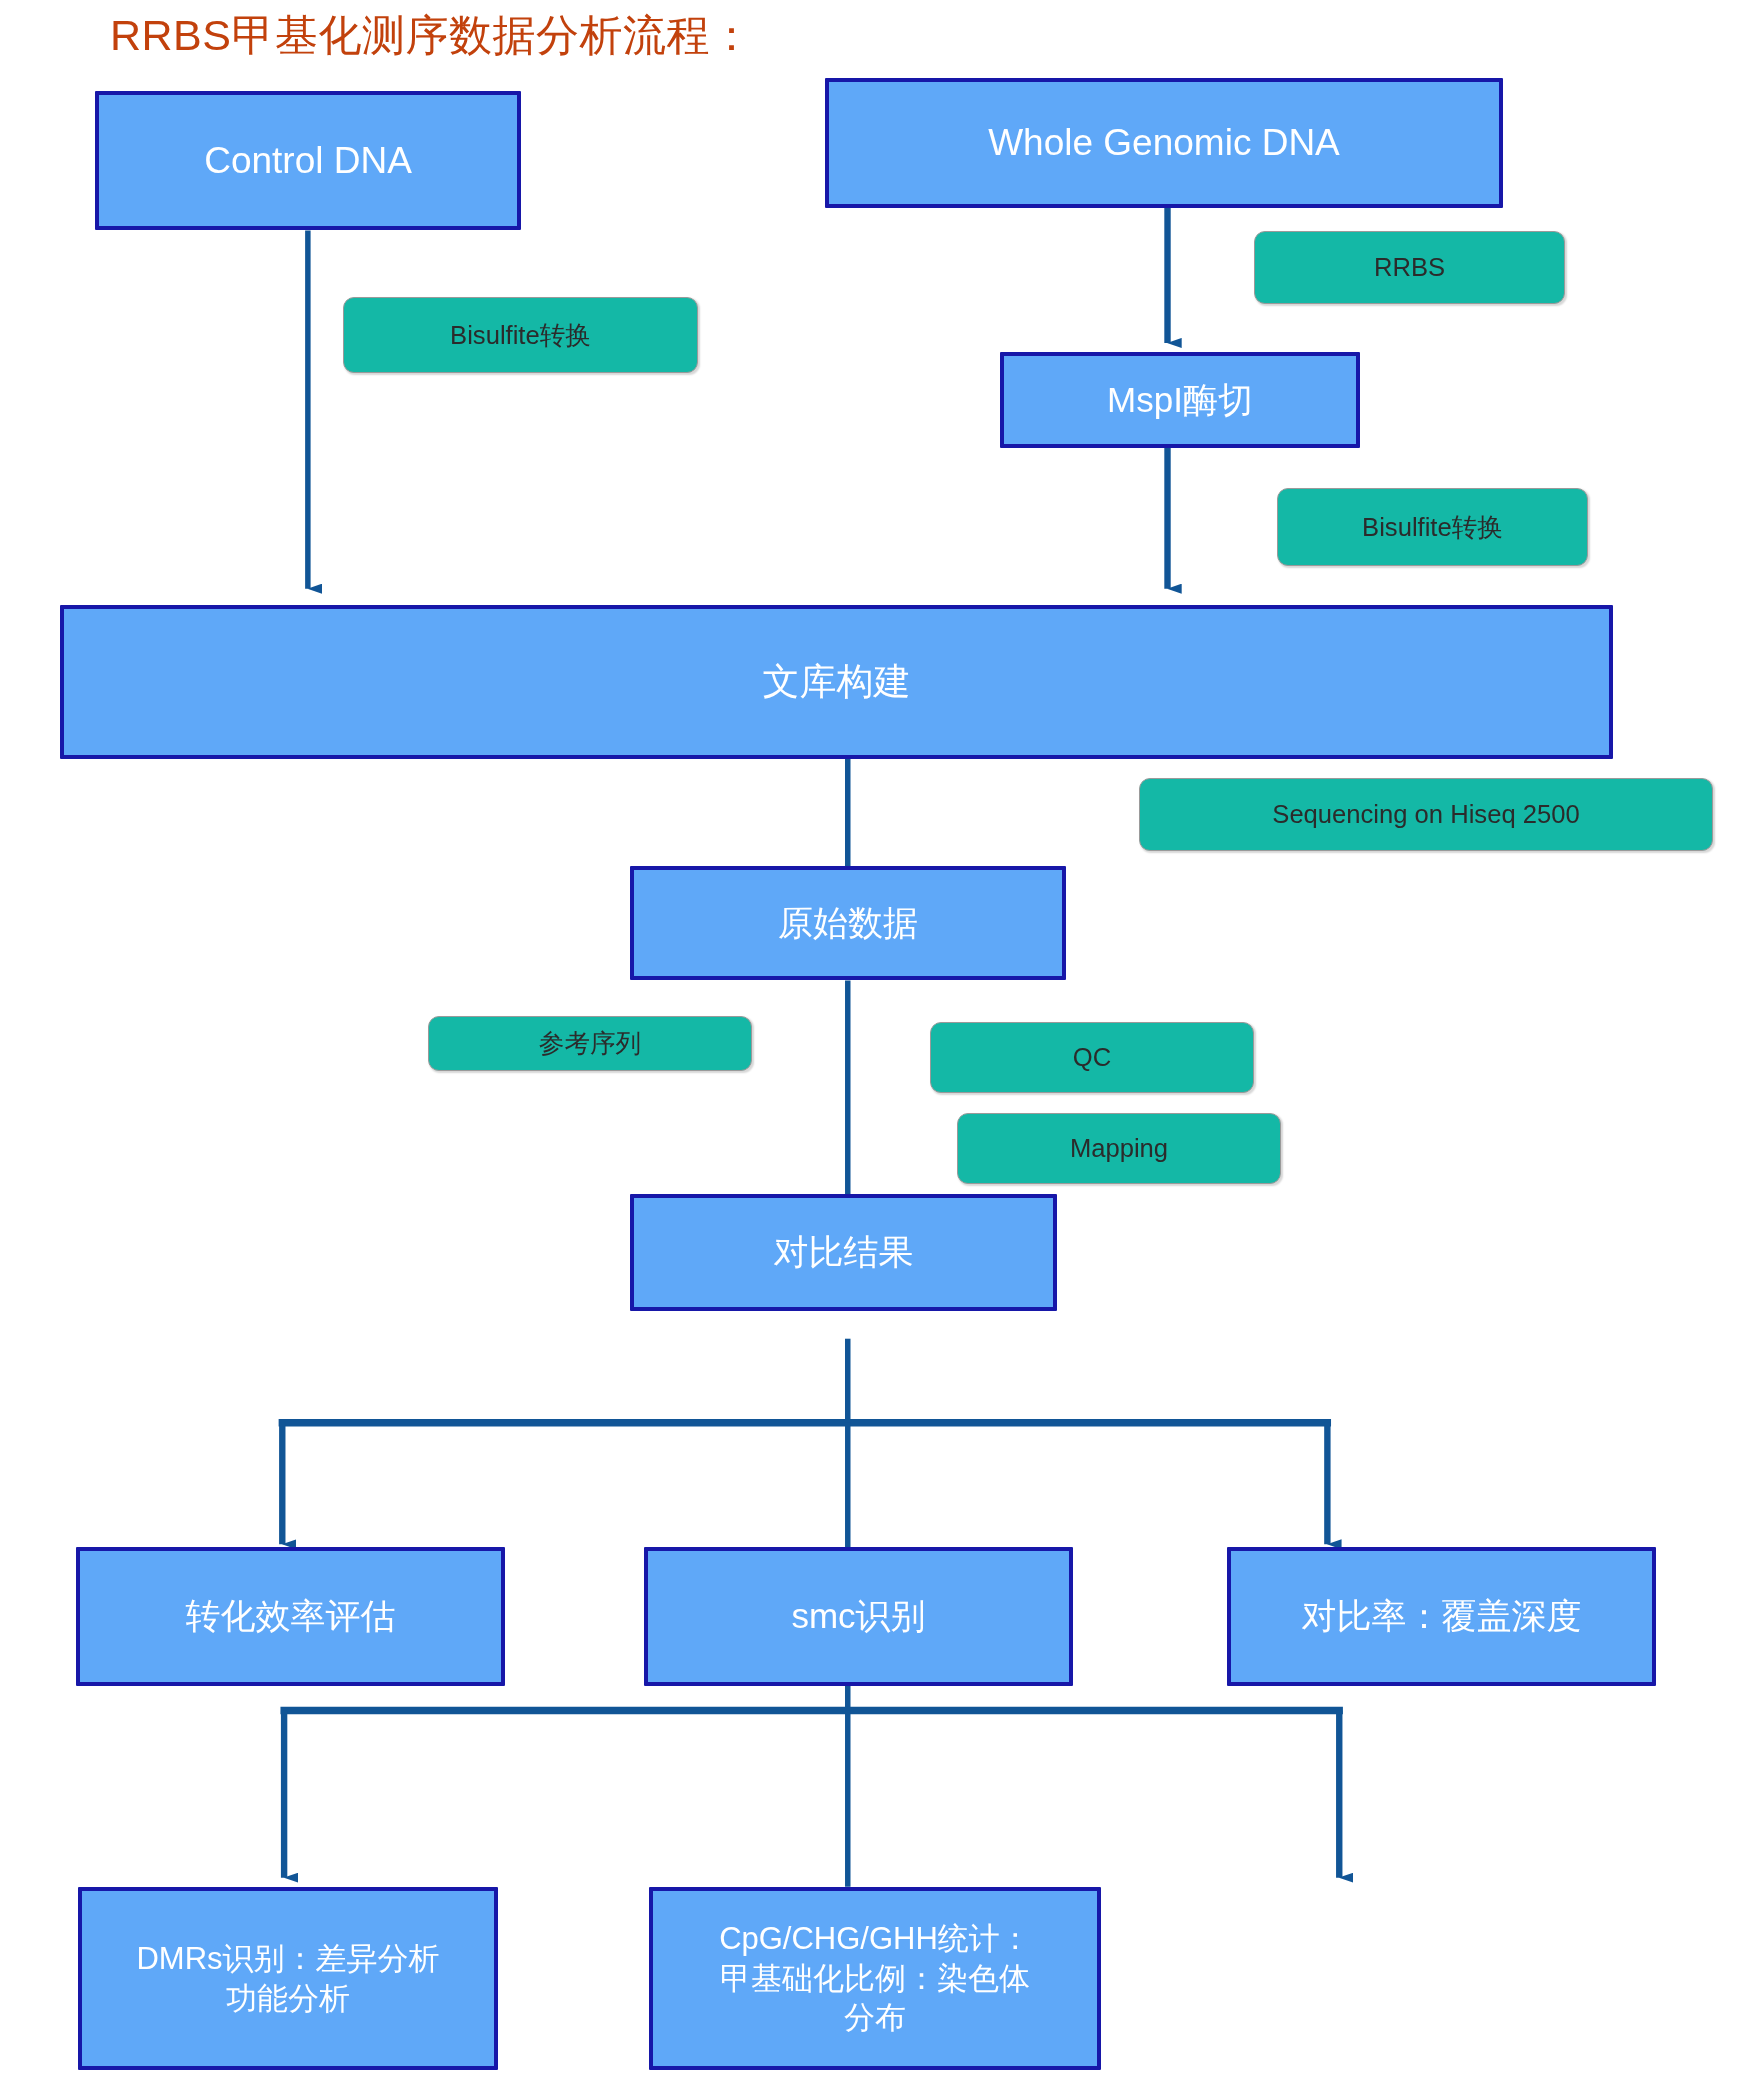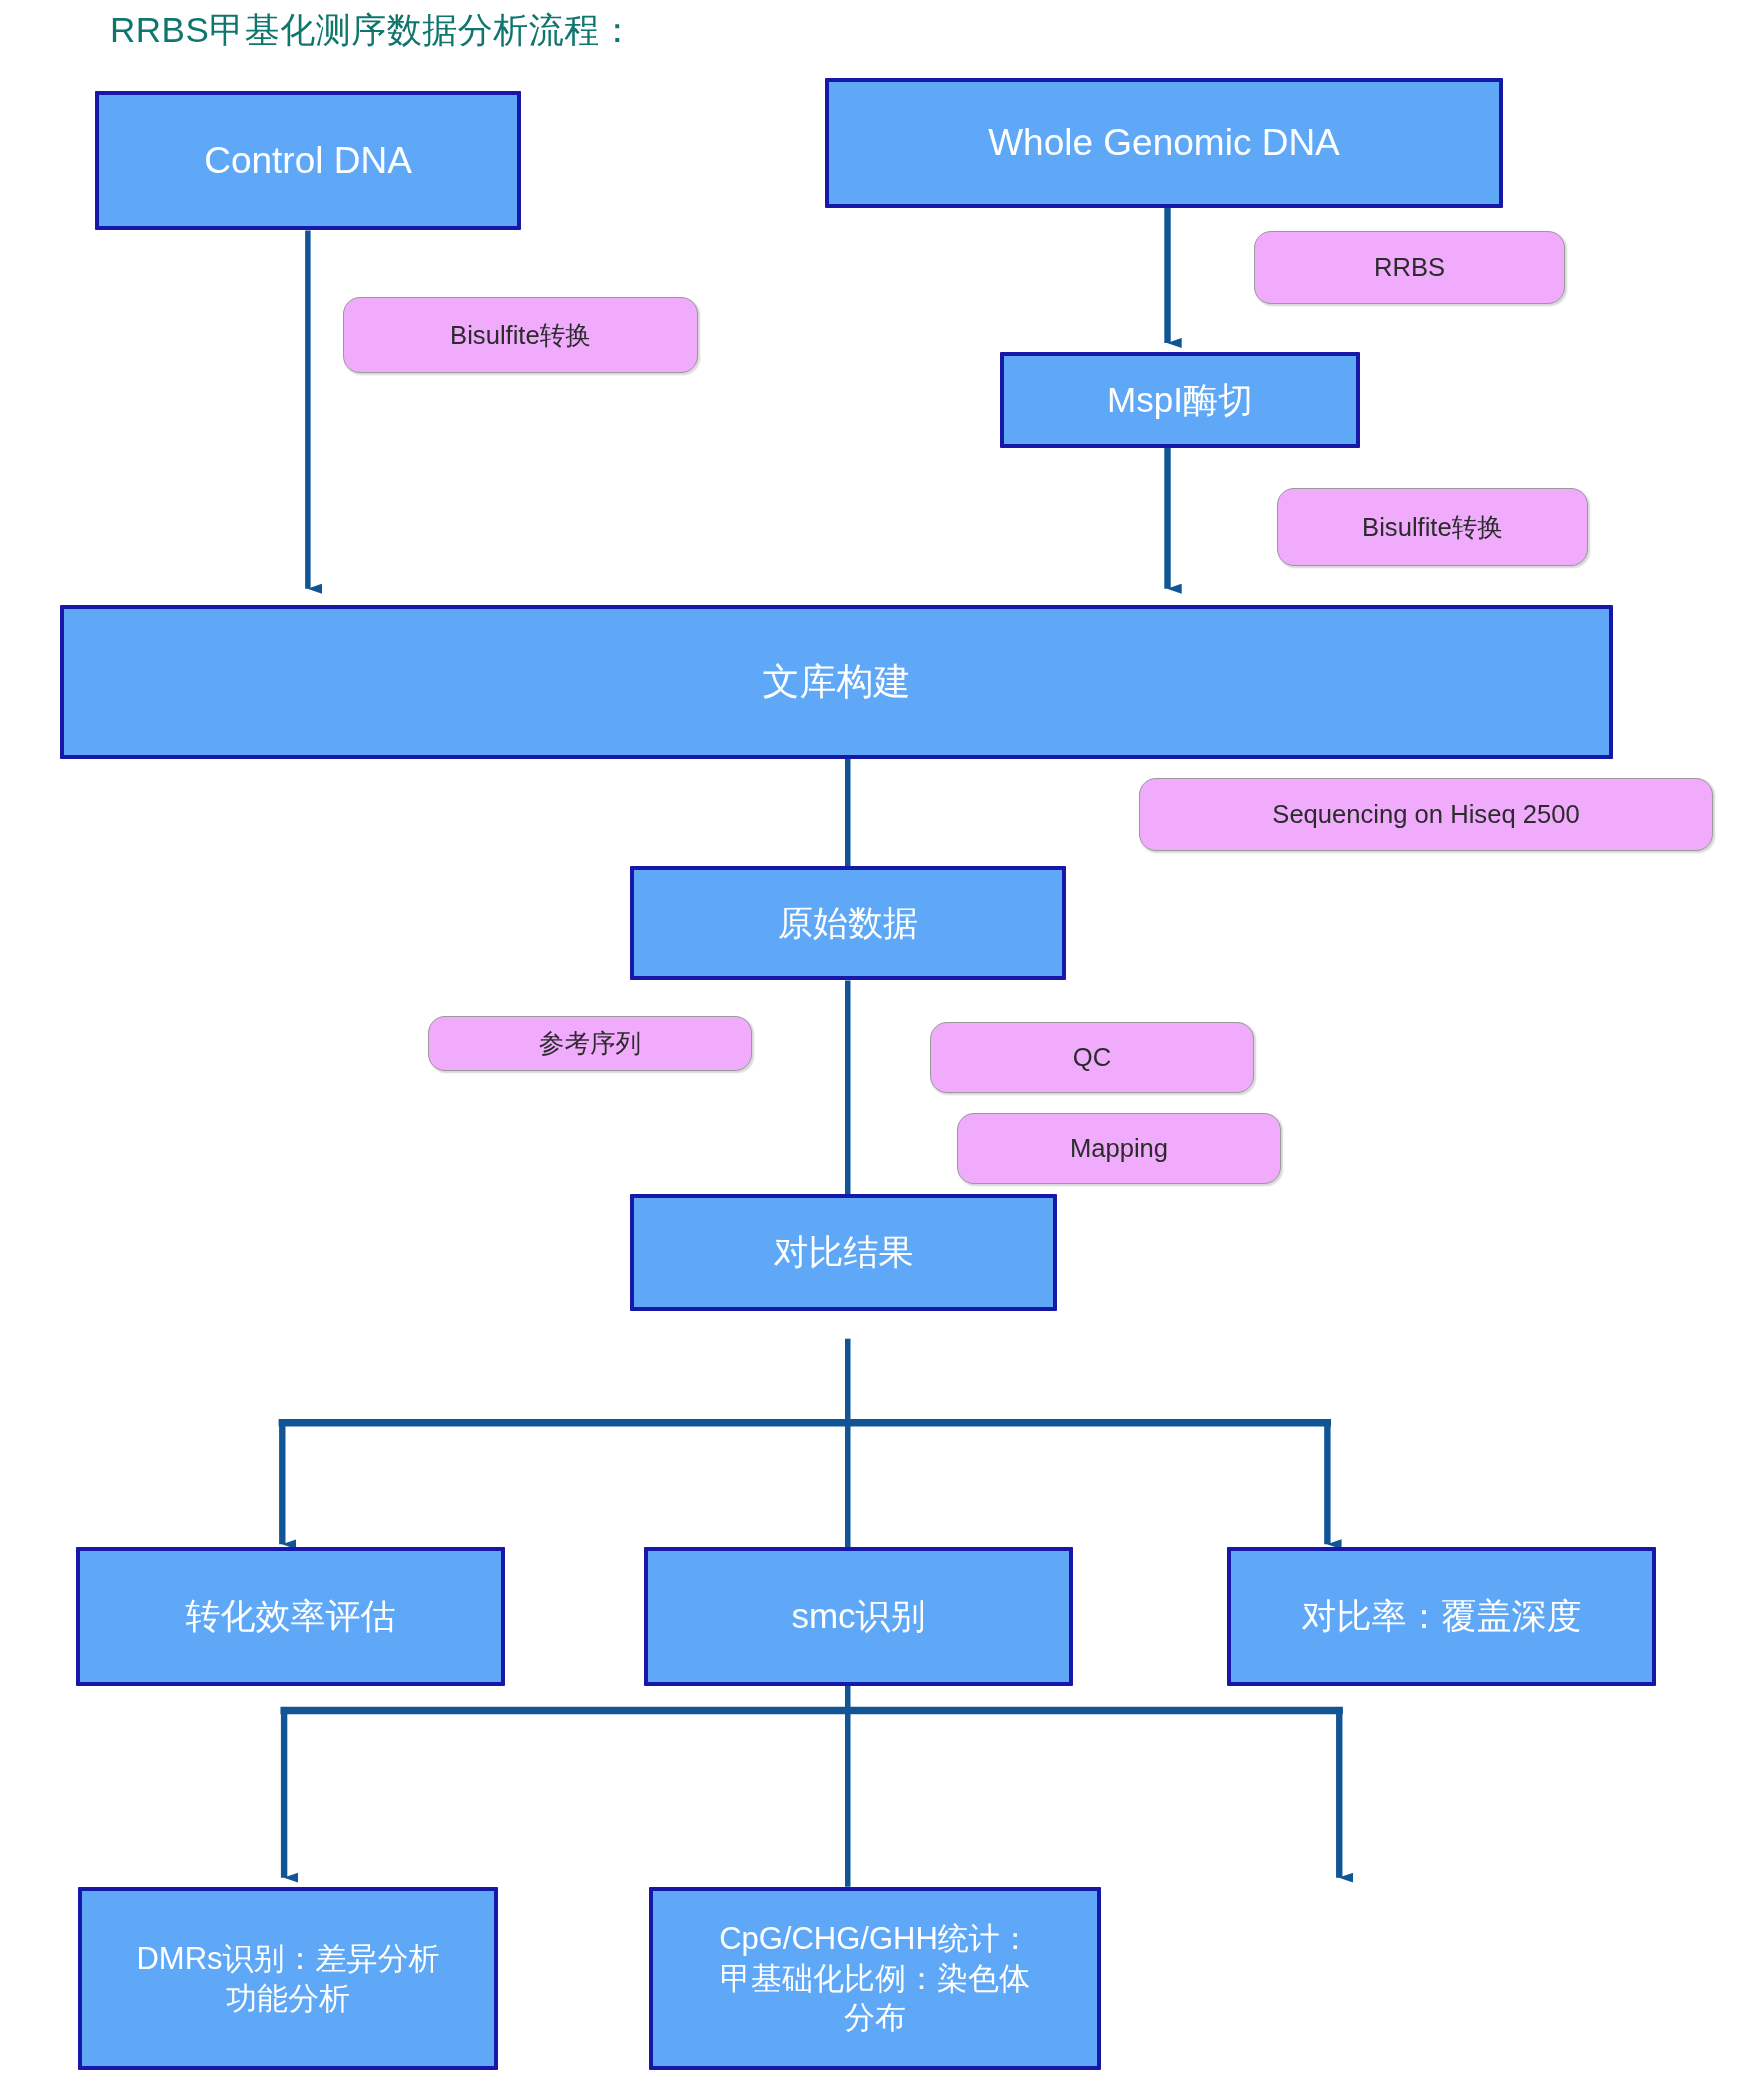--- a/index.html
+++ b/index.html
@@ -25,22 +25,22 @@
     left: 0;
     top: 0;
     width: 1754px;
     height: 2090px;
     pointer-events: none;
   }
   .title {
     position: absolute;
     left: 110px;
     top: 7.3px;
-    font-size: 35px;
-    color: #0f766e;
+    font-size: 43px;
+    color: #c2410c;
     white-space: nowrap;
     letter-spacing: 0.5px;
   }
   .node {
     position: absolute;
     box-sizing: border-box;
     background: #5FA8F8;
     border: 4.6px solid #1717A8;
     border-radius: 1px;
     color: #ffffff;
@@ -51,23 +51,23 @@
     line-height: 1.28;
     padding: 3.7px 9.1px;
   }
   .node .nlabel {
     display: block;
     white-space: pre-line;
   }
   .label-box {
     position: absolute;
     box-sizing: border-box;
-    background: #f0abfc;
+    background: #14b8a6;
     border: 1.8px solid #9a9a9a;
-    border-radius: 17px;
+    border-radius: 11px;
     color: #2b2b2b;
     display: flex;
     align-items: center;
     justify-content: center;
     text-align: center;
     box-shadow: 1.8px 1.8px 1.8px rgba(0,0,0,0.16);
   }
   
   .fs-big   { font-size: 37px; }
   .fs-mid   { font-size: 35px; }

